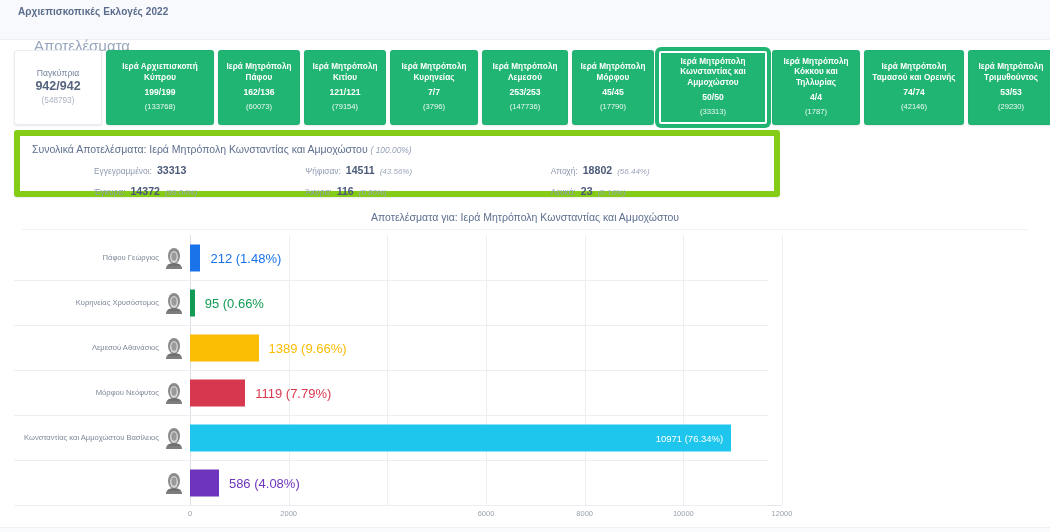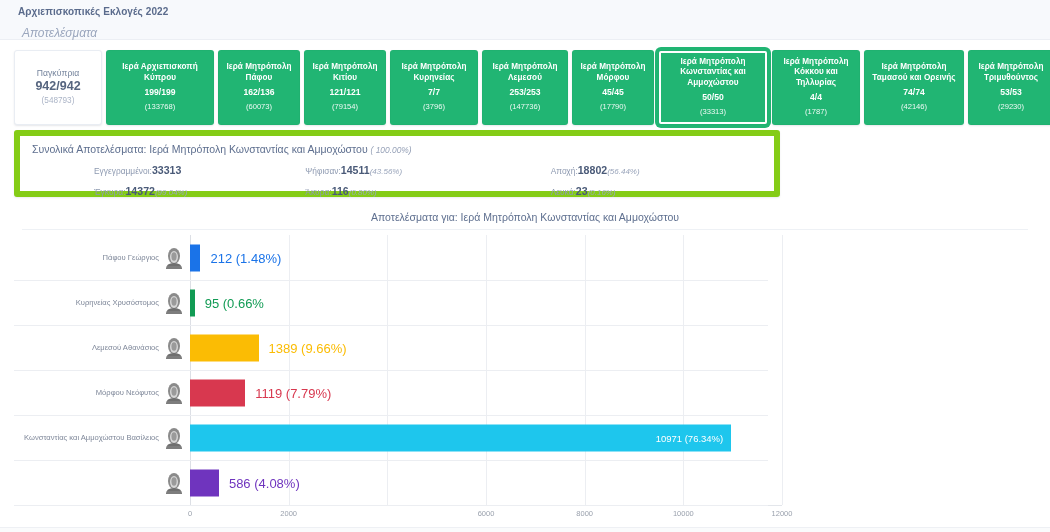--- a/index.html
+++ b/index.html
@@ -20,22 +20,22 @@
     position: absolute; left: 0; top: 0; width: 1050px; height: 40px;
     background: #f7f9fc;
     border-bottom: 1px solid #eceff4;
   }
   .header-inner { position: absolute; left: 18px; top: 2px; }
   .app-title {
     font-size: 10px; color: #5a6b8c; font-weight: 600;
     letter-spacing: .1px; line-height: 16px; margin: 0; padding-top: 2px;
   }
   .app-subtitle {
-    font-size: 12px; color: #9aa6bd; font-weight: 400;
-    line-height: 13px; margin: 4px; padding-top: 3px; font-style: italic;
+    font-size: 15px; color: #9aa6bd; font-weight: 400;
+    line-height: 13px; margin: 16px; padding-top: 3px;
   }
 
   
   .tabstrip {
     position: absolute; left: 14px; top: 50px;
     width: 1022px; height: 75px;
     display: flex; gap: 4px; align-items: stretch;
   }
   .tab {
     flex: 0 0 auto;
@@ -90,21 +90,21 @@
   }
   .summary-title .pct {
     font-size: 8.4px; color: #97a2b8; font-style: italic; font-weight: 400;
   }
   .summary-grid {
     display: grid; grid-template-columns: 1fr 1fr 1fr;
     row-gap: 9px; margin-top: 7px;
   }
   .sum-cell {
     display: flex; align-items: baseline; justify-content: flex-start;
-    padding-left: 62px;
+    gap: 5px; padding-left: 62px;
   }
   .sum-cell.c2 { padding-left: 30px; }
   .sum-cell.c3 { padding-left: 32px; }
   .sum-label { font-size: 8.4px; color: #8e9ab1; font-weight: 400; }
   .sum-val { font-size: 10.6px; color: #4a5a78; font-weight: 700; }
   .sum-sub { font-size: 8px; color: #9aa5bb; font-style: italic; }
 
   
   .chart-card {
     position: absolute; left: 14px; top: 205px;

